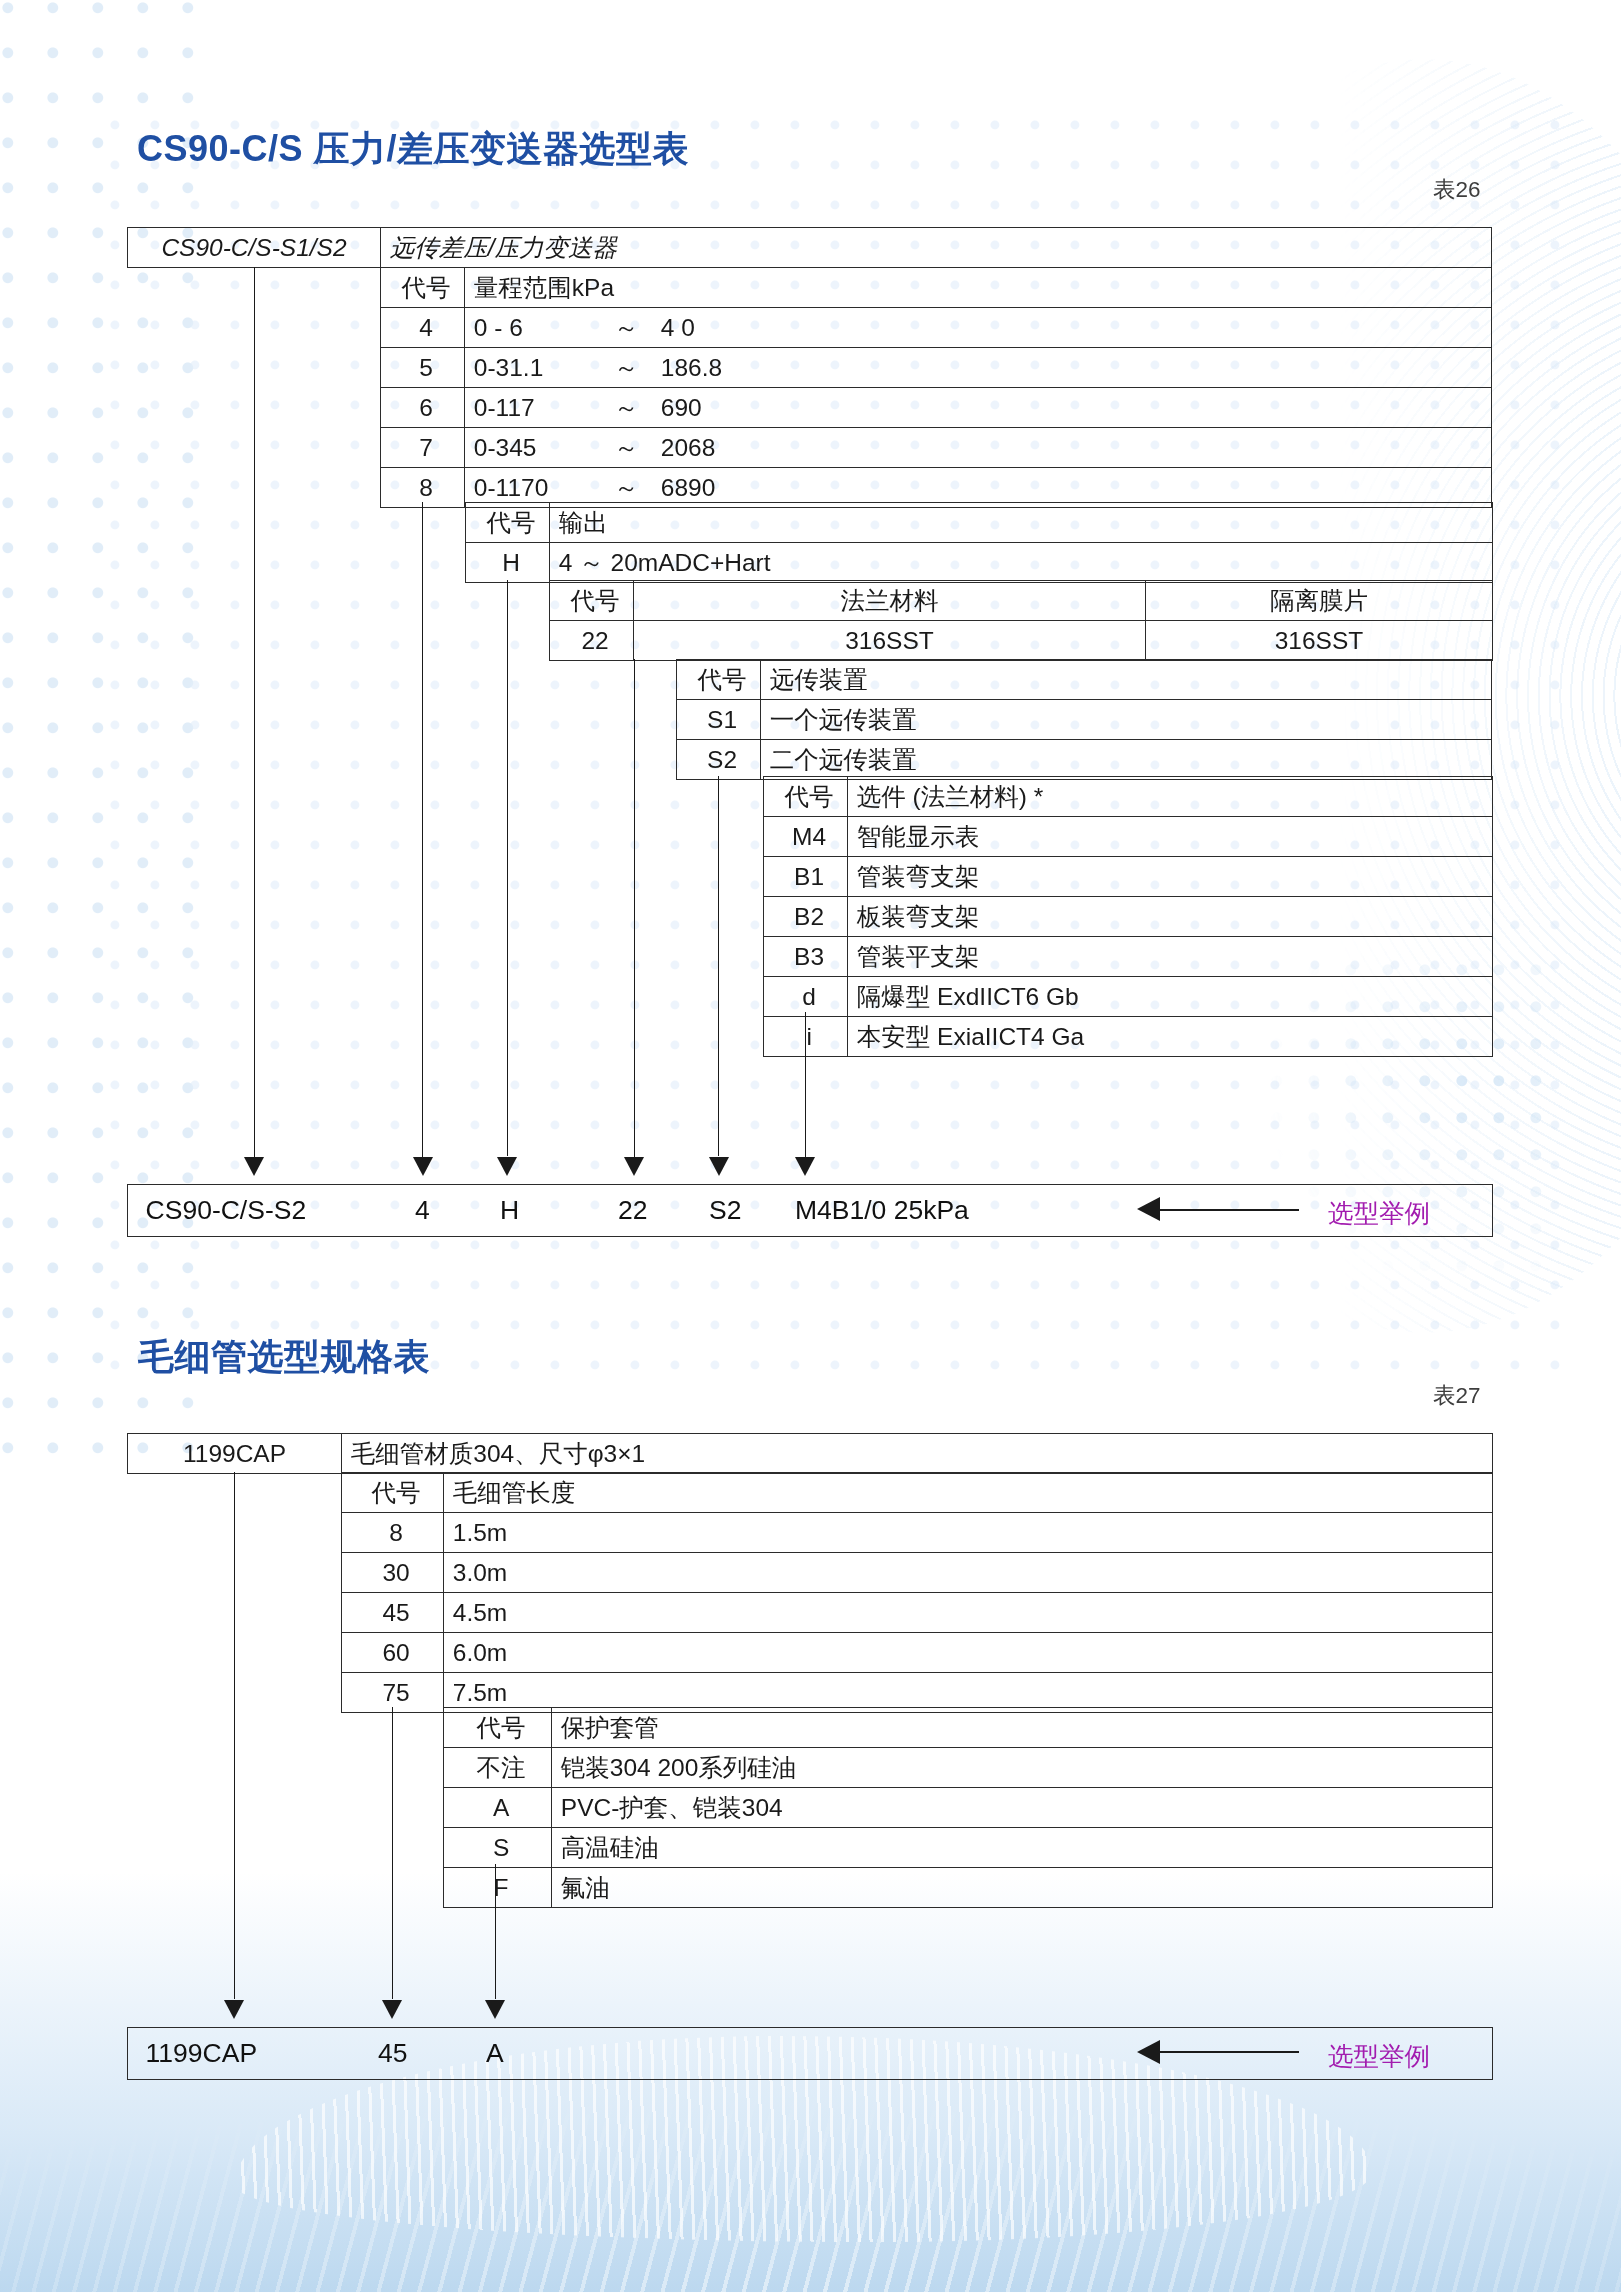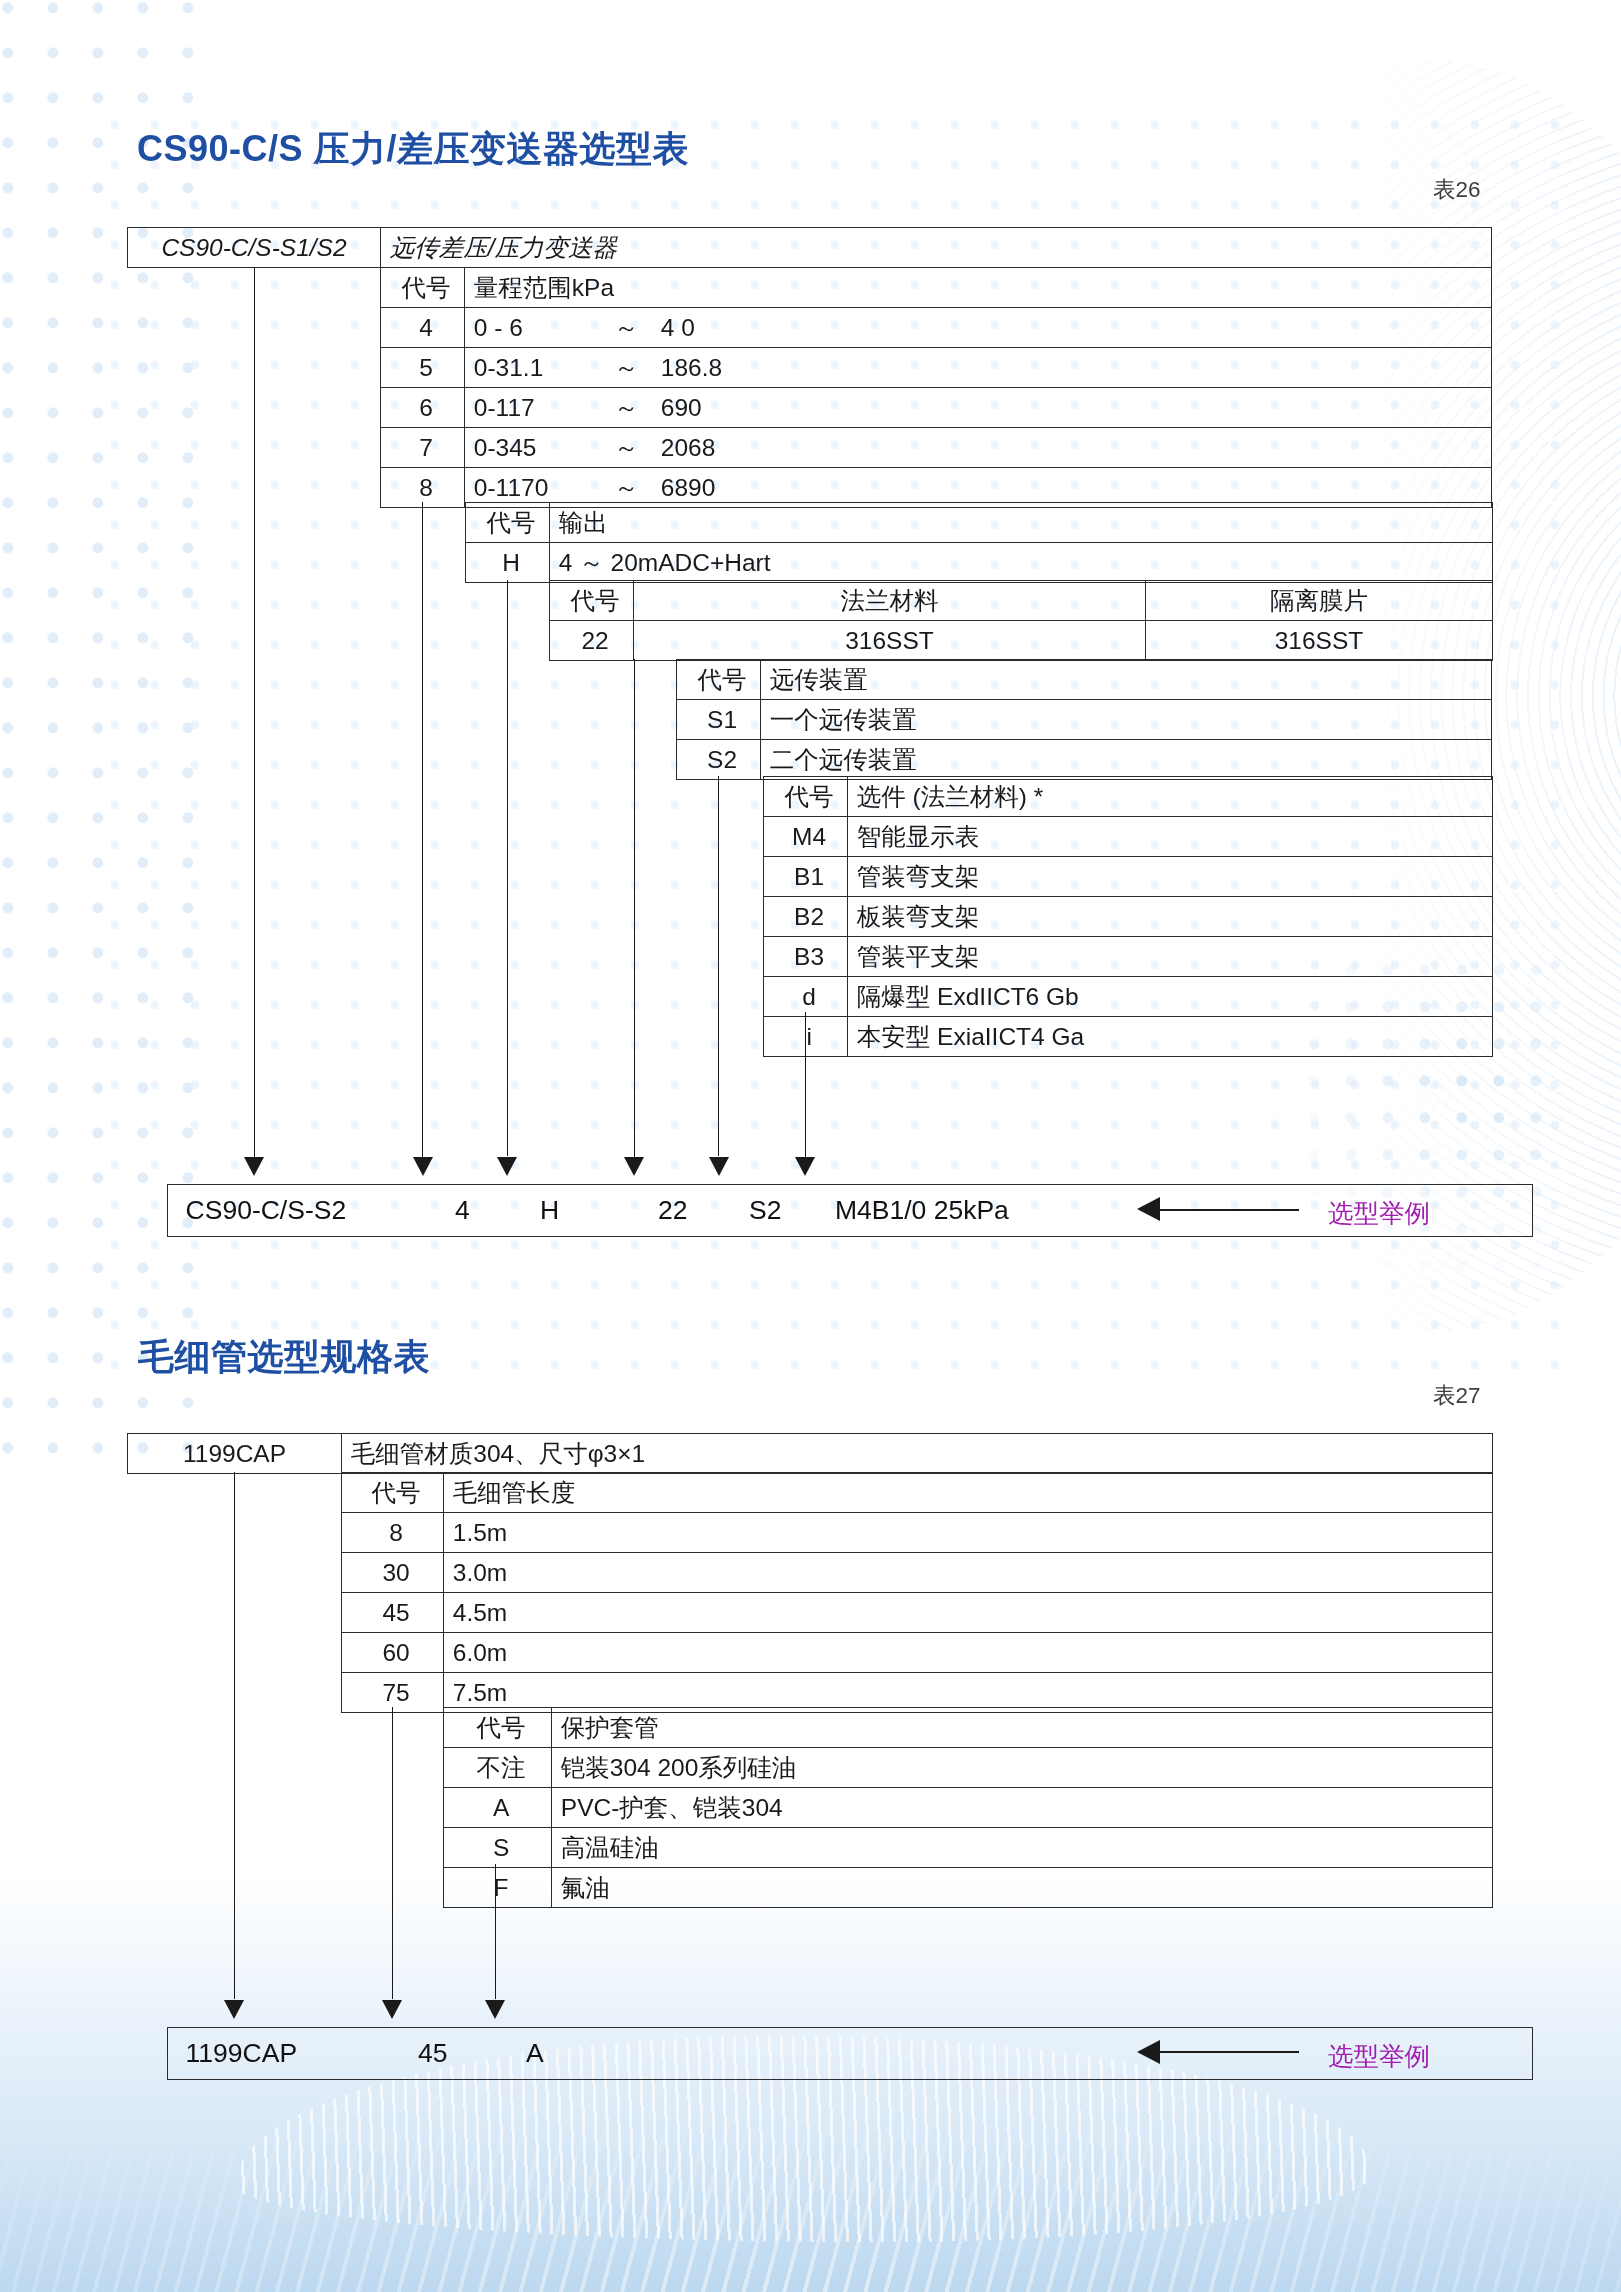--- a/index.html
+++ b/index.html
@@ -159,21 +159,20 @@
 
   
   .example-bar {
     position: absolute;
     border: 1.6px solid #2b2b2b;
     background: transparent;
     display: flex;
     align-items: center;
     font-size: 26.5px;
     color: #111;
-    margin-left: 40px;
   }
   .example-bar .cell {
     position: absolute;
     white-space: nowrap;
   }
   .ex-arrow-line {
     position: absolute;
     height: 0;
     border-top: 2.9px solid #1a1a1a;
   }

